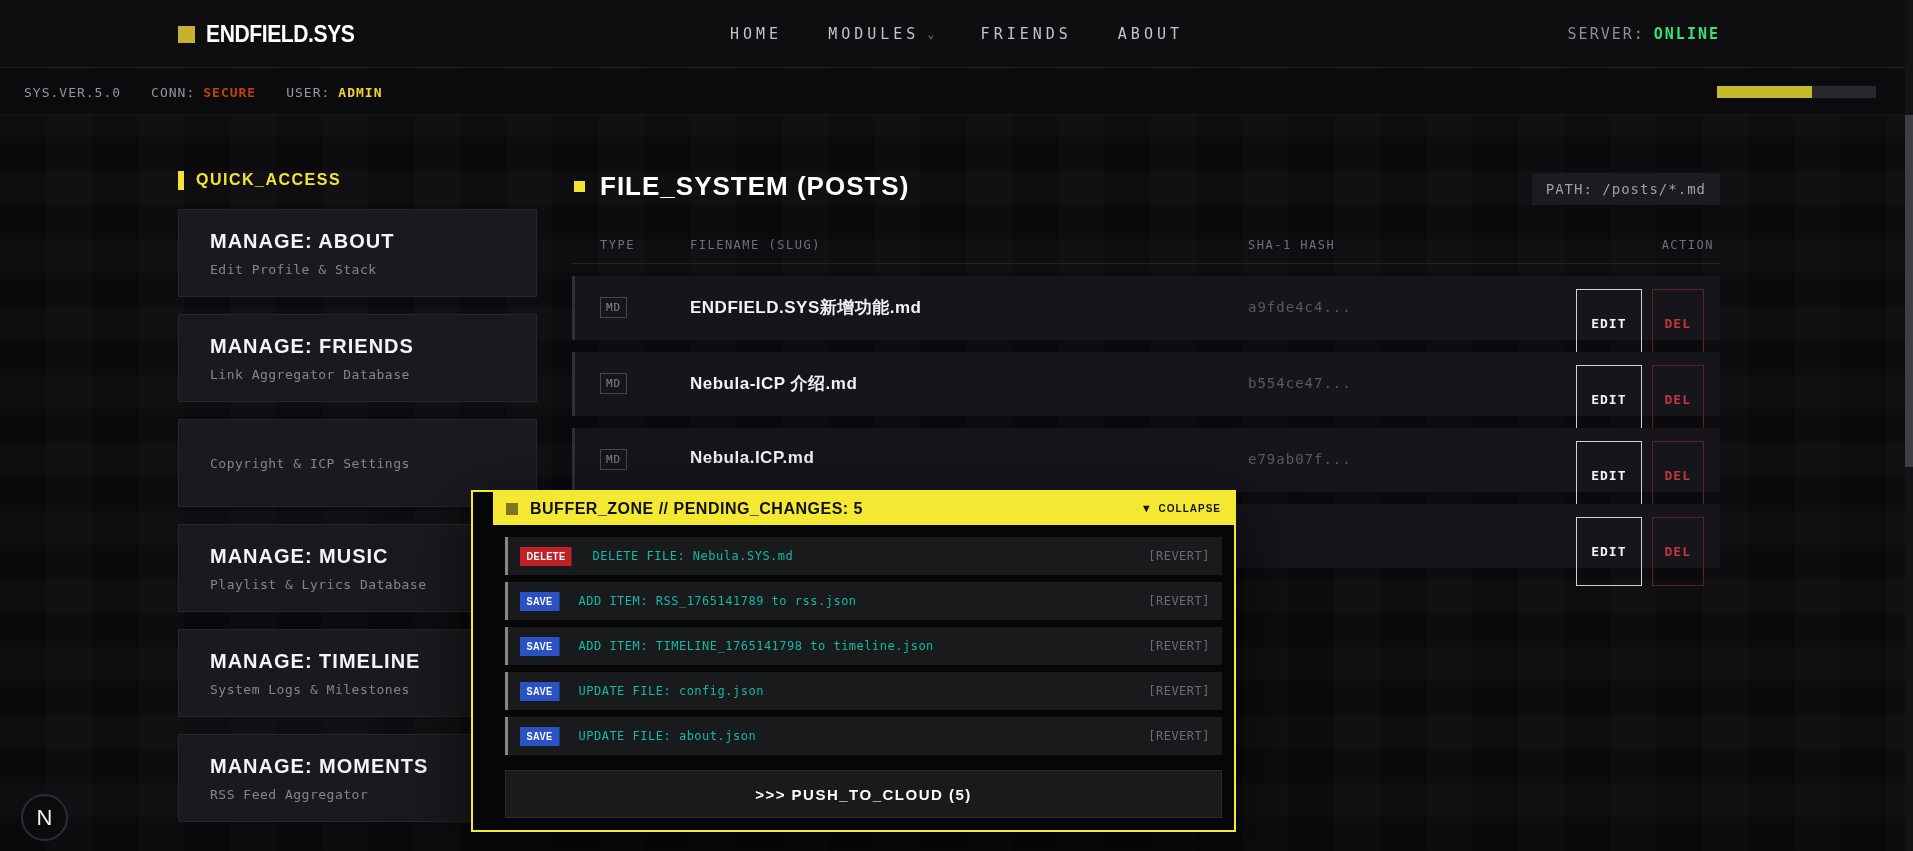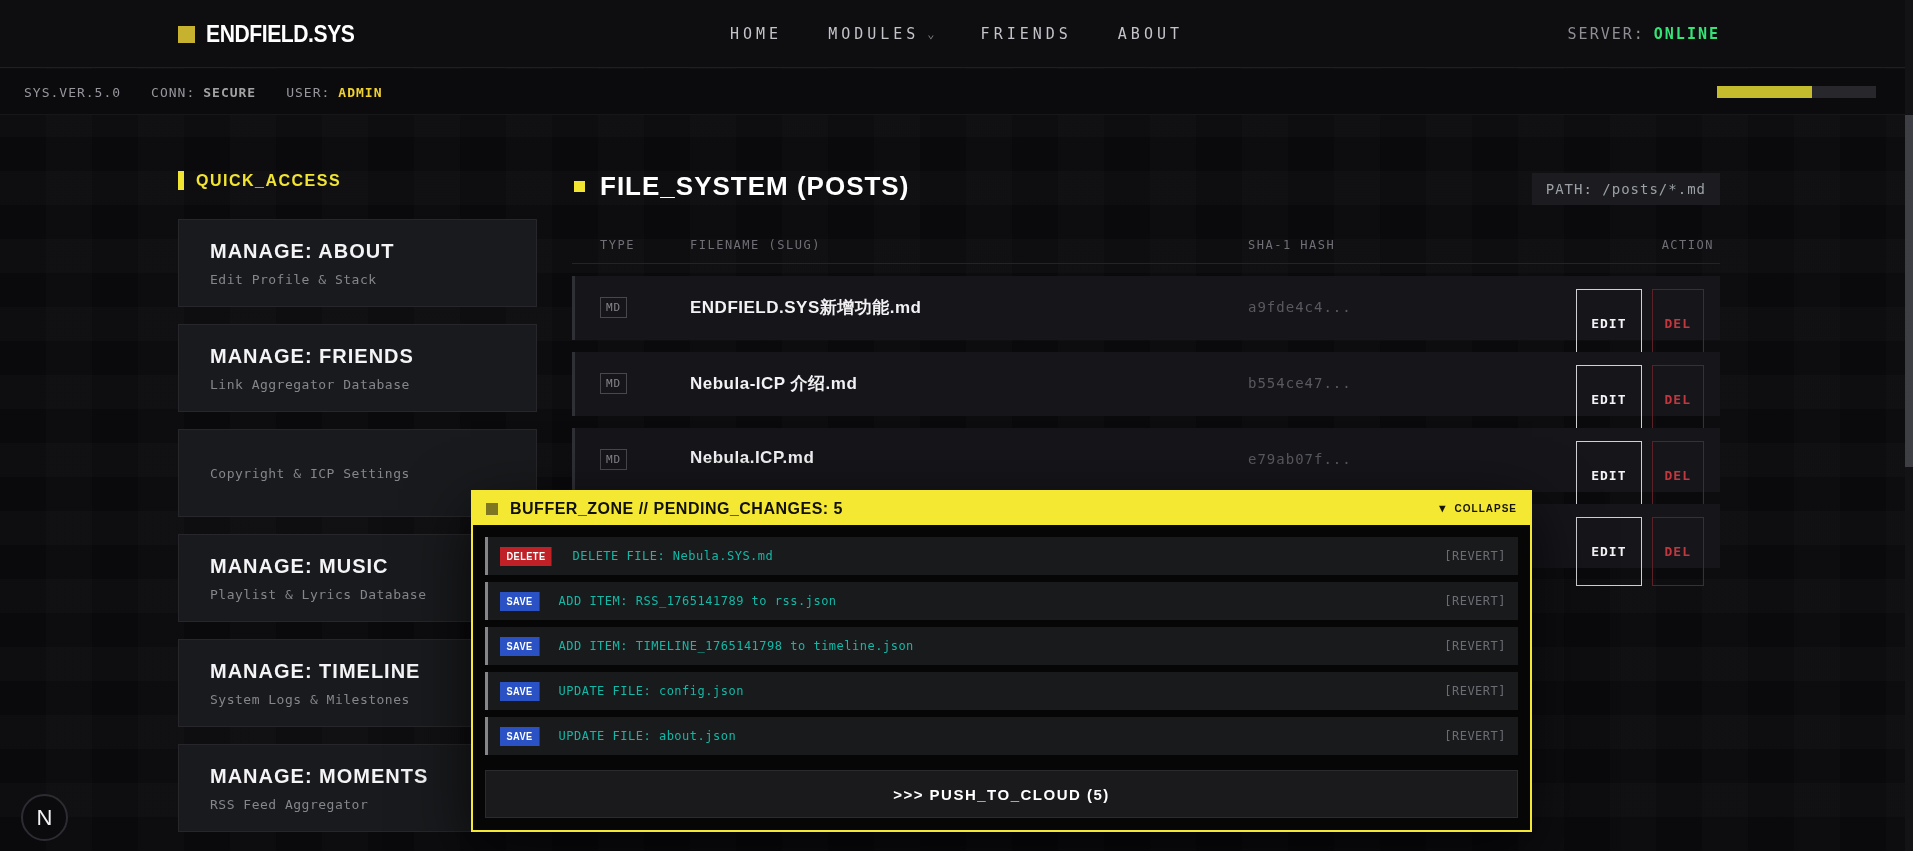--- a/index.html
+++ b/index.html
@@ -30,29 +30,29 @@
   .server .lbl { color:#8e8e94; }
   .server .val { color:#35e377; font-weight:bold; }
 
   
   .statusbar {
     position:absolute; left:0; top:69px; width:1913px; height:46px;
     background:#0b0b0e; border-bottom:1px solid #17171b;
   }
   .status-left { position:absolute; left:24px; top:0; height:46px; display:flex; align-items:center; gap:30px; font-size:13px; letter-spacing:1px; color:#96969c; }
   .status-pair { display:flex; gap:8px; white-space:nowrap; }
-  .status-green { color:#a3a3a3; font-weight:bold; }
+  .status-green { color:#c2410c; font-weight:bold; }
   .status-yellow { color:#f0d230; font-weight:bold; }
   .progress { position:absolute; right:37px; top:17px; width:159px; height:12px; display:flex; }
   .progress-fill { width:95px; height:12px; background:#c4bc2c; }
   .progress-rest { width:64px; height:12px; background:#28282c; }
 
   
   .sidebar { position:absolute; left:178px; top:171px; width:359px; }
-  .side-title { display:flex; align-items:center; gap:12px; margin-bottom:29px; }
+  .side-title { display:flex; align-items:flex-start; gap:12px; margin-bottom:19px; }
   .side-title-bar { width:6px; height:19px; background:#f2e532; }
   .side-title-text { font-size:16px; color:#f2e532; letter-spacing:1.5px; }
   .card {
     height:88px; margin-bottom:17px; background:#191a1d; border:1px solid #27272b;
     display:flex; flex-direction:column; justify-content:center; padding-left:31px; gap:9px; cursor:pointer;
   }
   .card-title { font-size:20px; color:#f4f4f6; letter-spacing:1px; }
   .card-sub { font-size:13px; color:#85858c; letter-spacing:0.5px; }
 
   
@@ -86,23 +86,24 @@
     font-family:"DejaVu Sans Mono",monospace;
   }
   .btn-del {
     border:1px solid #5a2226; background:transparent; color:#c13840;
     font-size:13px; font-weight:bold; letter-spacing:1px; padding:10px 12px; cursor:pointer;
     font-family:"DejaVu Sans Mono",monospace;
   }
 
   
   .modal {
-    position:absolute; left:471px; top:490px; width:1061px;
+    position:absolute; left:471px; top:490px; width:765px;
     border:2px solid #f5e832; background:#060607; z-index:10;
     box-shadow:0 20px 60px rgba(0,0,0,0.7);
+    padding-left:20px;
   }
   .modal-header {
     height:33px; background:#f5e832; display:flex; align-items:center; padding:0 13px;
   }
   .mh-square { width:12px; height:12px; background:#7e7620; margin-right:12px; }
   .mh-title { font-size:16px; color:#101008; letter-spacing:0.5px; white-space:nowrap; }
   .mh-collapse { margin-left:auto; display:flex; align-items:center; gap:9px; cursor:pointer; }
   .mh-collapse .tri { font-size:11px; color:#14140a; }
   .mh-collapse .txt { font-size:10px; color:#14140a; letter-spacing:1px; }
   .modal-body { padding:12px 12px 12px 12px; }

